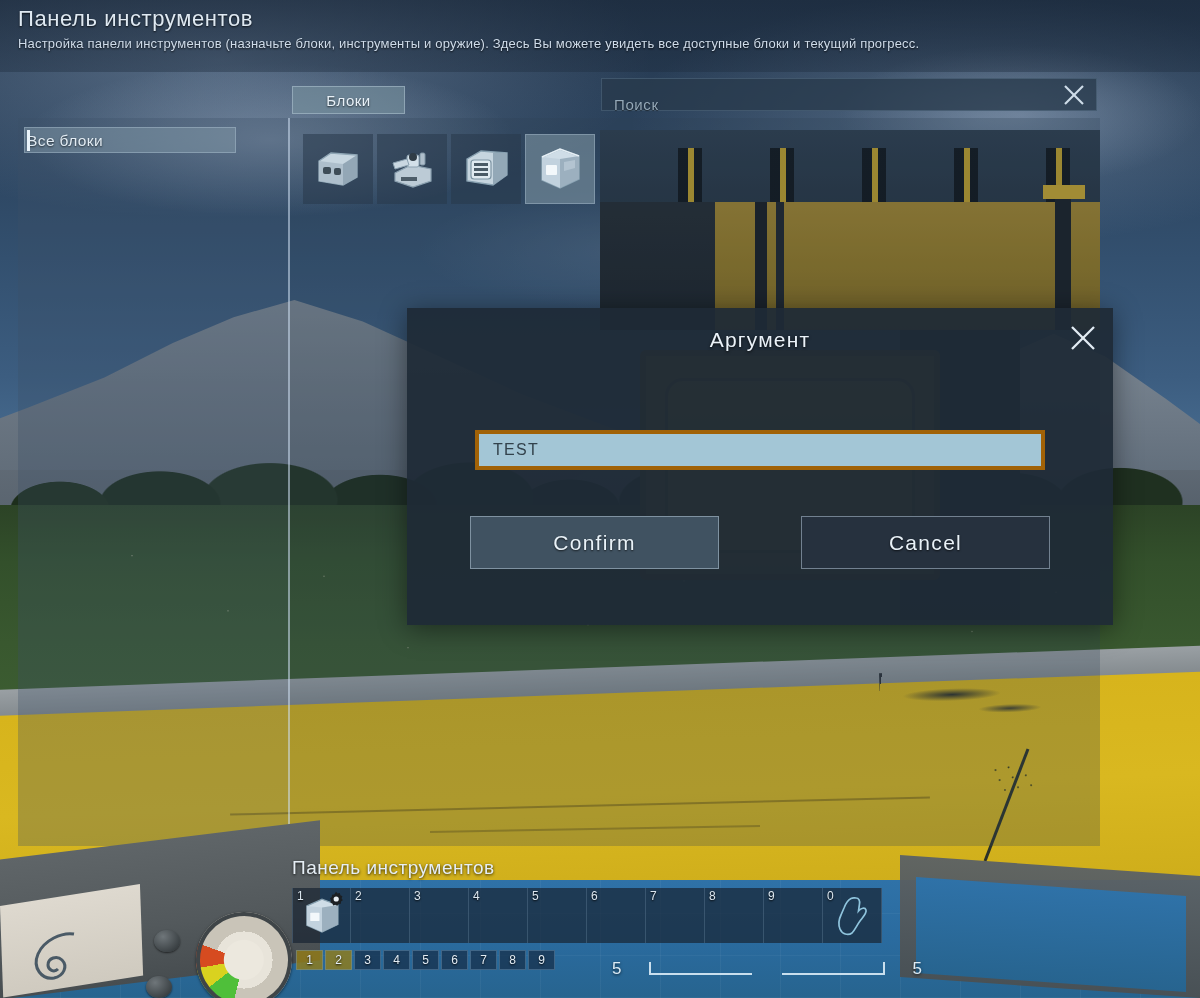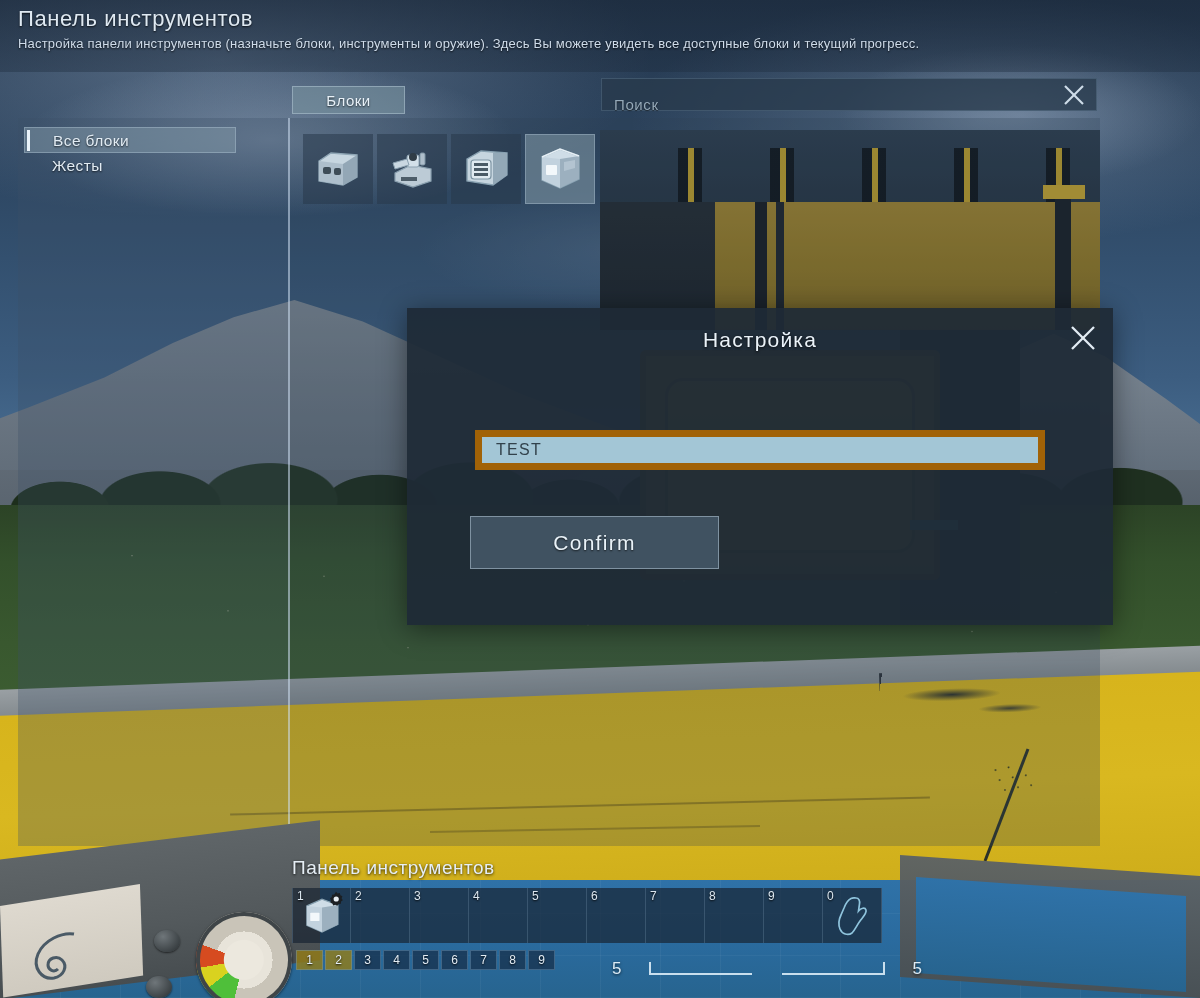--- a/index.html
+++ b/index.html
@@ -270,21 +270,21 @@
     display: flex; align-items: center; justify-content: center;
     cursor: pointer;
   }
   .x-icon { display:block; }
 
   
   .sidebar { position: absolute; left: 24px; top: 127px; width: 212px; }
   .side-item {
     position: relative;
     height: 26px; line-height: 26px;
-    padding-left: 28px;
+    padding-left: 2px;
     font-size: 15.5px; letter-spacing: .4px;
     color: #e2ecf4;
     text-shadow: 0 1px 2px rgba(0,0,0,.7);
     cursor: pointer;
   }
   .side-item.selected {
     background: rgba(128,152,166,0.52);
     border: 1px solid rgba(185,205,220,0.38);
   }
   .side-item.selected::before {
@@ -325,21 +325,21 @@
   }
   .modal-close {
     position: absolute; right: 10px; top: 10px;
     width: 40px; height: 40px;
     display: flex; align-items: center; justify-content: center;
     cursor: pointer;
   }
   .modal-input {
     position: absolute; left: 68px; top: 122px; width: 570px; height: 40px;
     background: #a3c6d6;
-    border: 7px solid #a16207;
+    border: 4px solid #a16207;
     display: flex; align-items: center;
   }
   .modal-input-text {
     padding-left: 14px;
     font-size: 16px; letter-spacing: 1.3px;
     color: #32424c;
   }
   .modal-btn-row {
     position: absolute; left: 0; top: 208px; width: 706px;
     display: flex; justify-content: space-between;
@@ -545,23 +545,20 @@
         <line x1="4" y1="4" x2="22" y2="22" stroke="#cfdde9" stroke-width="2.2"></line>
         <line x1="22" y1="4" x2="4" y2="22" stroke="#cfdde9" stroke-width="2.2"></line>
       </svg>
     </div>
   </div>
 
   <div class="sidebar">
     <div class="side-item selected">
       <span>Все блоки</span>
     </div>
-    <div class="side-item">
-      <span>Жесты</span>
-    </div>
   </div>
 
   <div class="block-grid">
     <div class="block-cell">
       <svg class="blk" width="50" height="44" viewBox="0 0 50 44">
         <path d="M6 14 L18 6 L44 8 L44 30 L30 38 L6 34 Z" fill="#c7d6e0" stroke="#8fa6b5" stroke-width="1.4"></path>
         <path d="M6 14 L30 17 L30 38 L6 34 Z" fill="#aebfcc"></path>
         <rect x="10" y="20" width="8" height="7" rx="2" fill="#3e4d58"></rect>
         <rect x="21" y="21" width="7" height="7" rx="2" fill="#3e4d58"></rect>
         <path d="M30 17 L44 8 L44 30 L30 38 Z" fill="#93a7b6"></path>
@@ -593,32 +590,33 @@
         <path d="M25 13 L44 10 L44 33 L25 42 Z" fill="#9cb0bf"></path>
         <path d="M7 11 L25 13 L25 42 L7 34 Z" fill="#c2d2de"></path>
         <rect x="11" y="19" width="11" height="10" rx="1" fill="#f3f8fb"></rect>
         <path d="M29 16 L40 14 L40 22 L29 25 Z" fill="#b3c4d1"></path>
         <path d="M7 11 L25 3 L44 10" fill="none" stroke="#e6eff5" stroke-width="1.6"></path>
       </svg>
     </div>
   </div>
 
   <div class="modal">
-    <div class="modal-title">Настройка</div>
+    <div class="modal-title">Аргумент</div>
     <div class="modal-close">
       <svg width="30" height="30" viewBox="0 0 30 30">
         <line x1="4" y1="4" x2="26" y2="26" stroke="#e2ecf4" stroke-width="2.3"></line>
         <line x1="26" y1="4" x2="4" y2="26" stroke="#e2ecf4" stroke-width="2.3"></line>
       </svg>
     </div>
     <div class="modal-input">
       <span class="modal-input-text">TEST</span>
     </div>
     <div class="modal-btn-row">
       <div class="modal-btn primary">Confirm</div>
+      <div class="modal-btn secondary">Cancel</div>
     </div>
   </div>
 
   <div class="hud-water">
     <div class="hud-water-grid"></div>
   </div>
   <div class="hud-right-panel"></div>
   <div class="hud-right-inner"></div>
   <div class="dash-panel"></div>
   <div class="dash-plate"></div>

